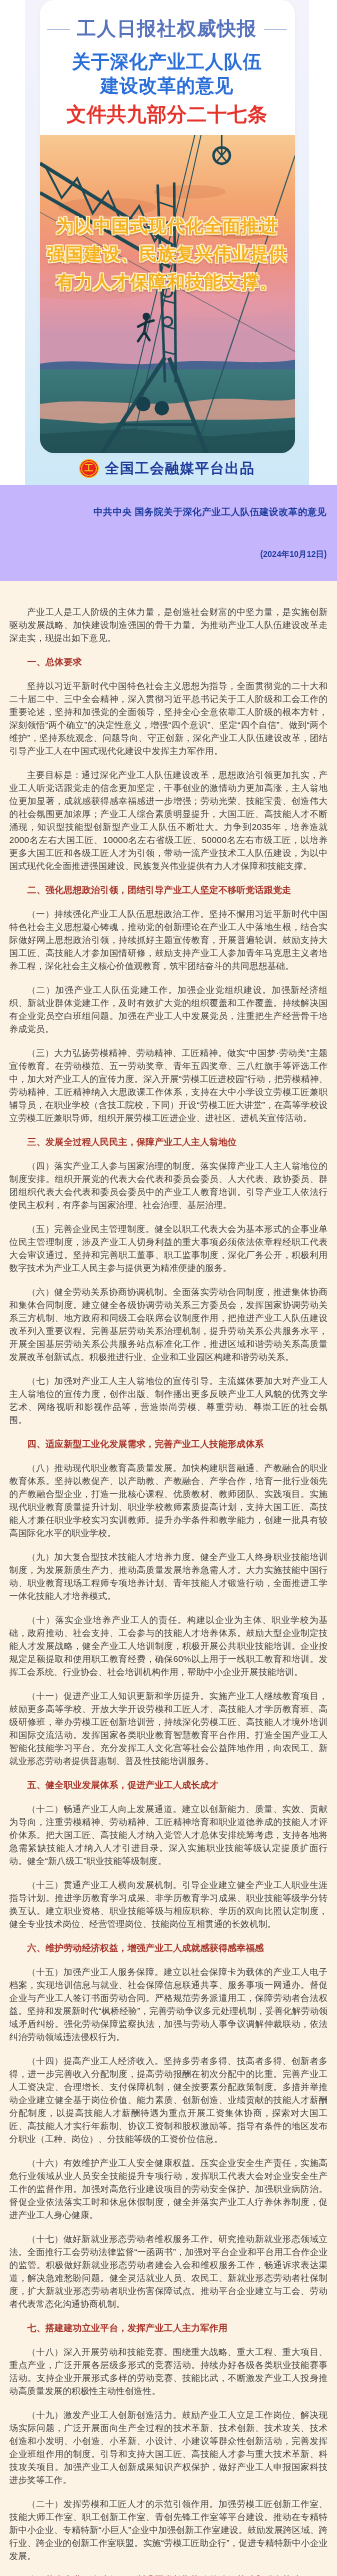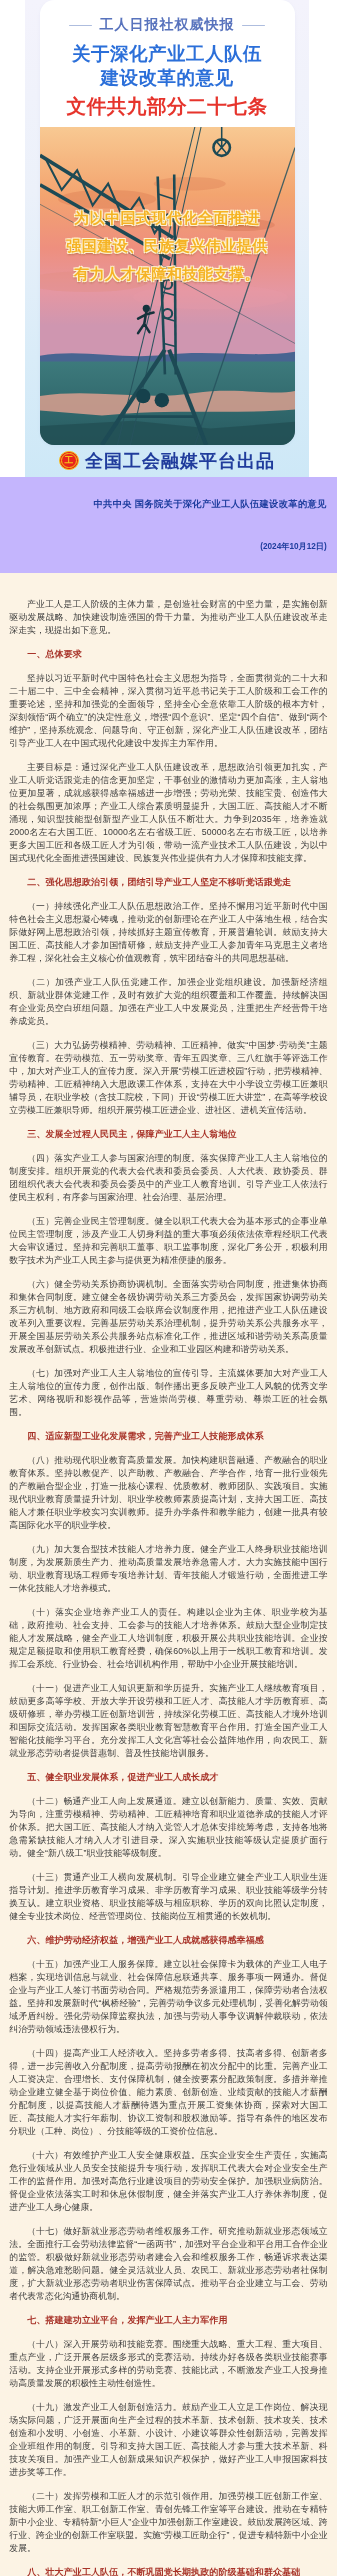--- a/index.html
+++ b/index.html
@@ -24,59 +24,59 @@
     padding-top:13.4px;
     box-shadow:0 1px 3.1px rgba(120,140,190,.08);
   }
   .hdr-row{
     display:flex;align-items:center;justify-content:center;gap:7.2px;
     margin:3.1px 0 7.2px;
   }
   .hdr-dash{width:23px;height:1.5px;background:#aebdde;border-radius:1px;}
   .hdr-text{
     font-family:"DejaVu Serif", serif;
-    font-size:14px;font-weight:700;color:#5873bd;letter-spacing:1px;
+    font-size:19px;font-weight:700;color:#5873bd;letter-spacing:1px;
   }
   .title-lines{ text-align:center; }
   .title-line{
     font-size:18.5px;line-height:24px;font-weight:800;color:#2b6fd9;letter-spacing:0.5px;
   }
   .red-line{
     text-align:center;font-size:19.6px;line-height:25px;font-weight:800;color:#e6342c;
     margin-top:4.1px;letter-spacing:0.5px;
   }
   .photo{
     position:relative;width:255px;height:318px;margin-top:8.2px;
   }
   .photo svg{position:absolute;inset:0;width:100%;height:100%;display:block;}
   .overlay{
     position:absolute;left:0;right:0;top:77px;text-align:center;
   }
   .overlay-line{
-    font-size:15px;line-height:28px;font-weight:800;color:#f5b324;letter-spacing:0.5px;
+    font-size:18px;line-height:28px;font-weight:800;color:#f5b324;letter-spacing:0.5px;
     text-shadow:-1px -1px 0 #fdf2d0, 1px -1px 0 #fdf2d0, -1px 1px 0 #fdf2d0, 1px 1px 0 #fdf2d0, 0 1.5px 2.1px rgba(120,60,0,.45);
   }
   .logo-row{
     display:flex;align-items:center;justify-content:center;gap:6.2px;
     height:23px;margin-top:4.1px;
   }
   .union-logo{
     width:19.6px;height:19.6px;border-radius:50%;
     background:#e8251d;border:1.5px solid #f5c518;
     display:flex;align-items:center;justify-content:center;box-sizing:border-box;
   }
   .union-logo .glyph{
     width:13.4px;height:13.4px;border:1px solid #f5c518;border-radius:50%;
     display:flex;align-items:center;justify-content:center;
     color:#f5c518;font-weight:800;font-size:8.8px;line-height:1;
     font-family:"DejaVu Sans", sans-serif;
   }
   .logo-label{
     font-family:"DejaVu Serif", serif;
-    font-size:18px;font-weight:700;color:#203c9c;letter-spacing:1px;
+    font-size:14px;font-weight:700;color:#203c9c;letter-spacing:1px;
   }
   .title-block{
     background:#c4b5fd;text-align:right;
     padding:20.6px 10.3px 21.6px;
   }
   .doc-title{
     font-size:9.3px;font-weight:800;color:#1e3d9e;letter-spacing:0.3px;
   }
   .doc-date{
     margin-top:30px;font-size:8.2px;font-weight:700;color:#1e3d9e;

